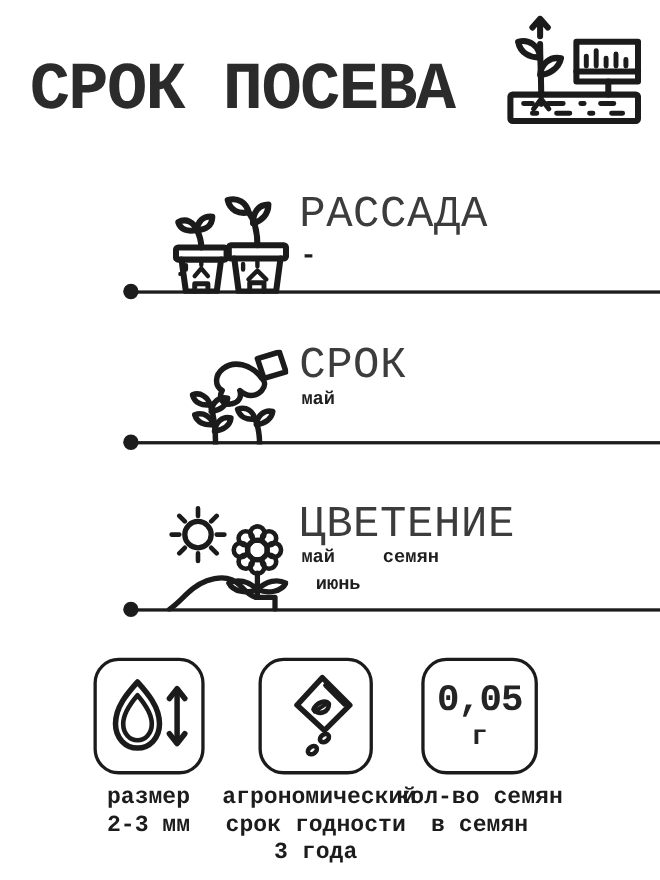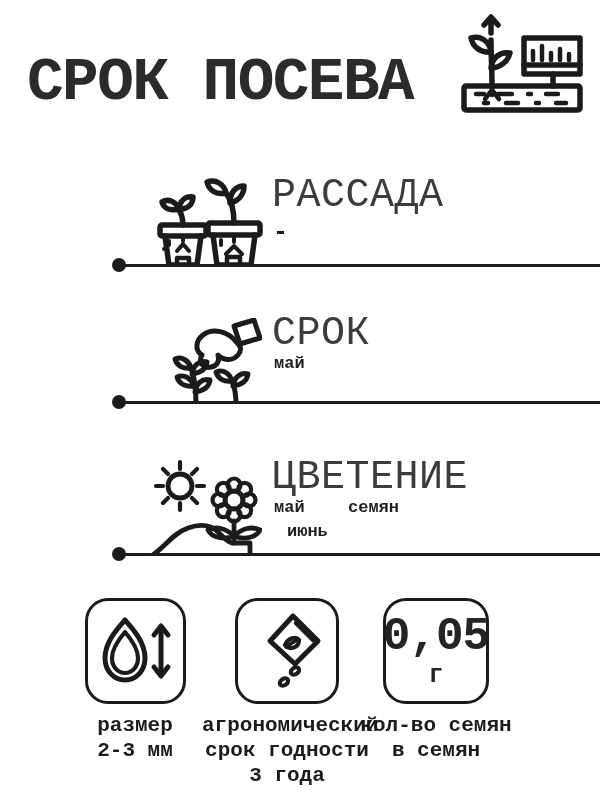--- a/index.html
+++ b/index.html
@@ -25,21 +25,21 @@
     white-space:nowrap;
   }
   .sec-icon { position:absolute; }
 
   .info-box {
     position:absolute; top:598px; height:106px; box-sizing:border-box;
     border:3.5px solid #1b1b1b; border-radius:23px; background:#fff;
     display:flex; align-items:center; justify-content:center;
   }
   .weight-value { text-align:center; line-height:1; }
-  .weight-num { font-size:46px; font-weight:bold; letter-spacing:-1px; color:#242424; }
+  .weight-num { font-size:34px; font-weight:bold; letter-spacing:-1px; color:#242424; }
   .weight-unit { font-size:25px; font-weight:bold; color:#242424; margin-top:3px; }
 
   .box-label {
     position:absolute; top:713px; width:170px; text-align:center;
     font-size:21px; font-weight:bold; color:#1c1c1c; line-height:1.2;
   }
   svg { display:block; }
 </style>
 </head>
 <body>

